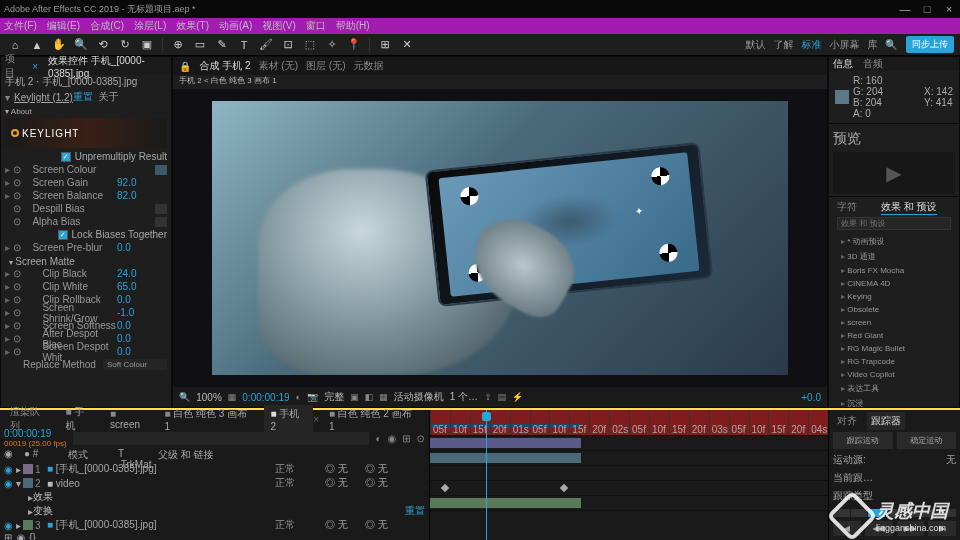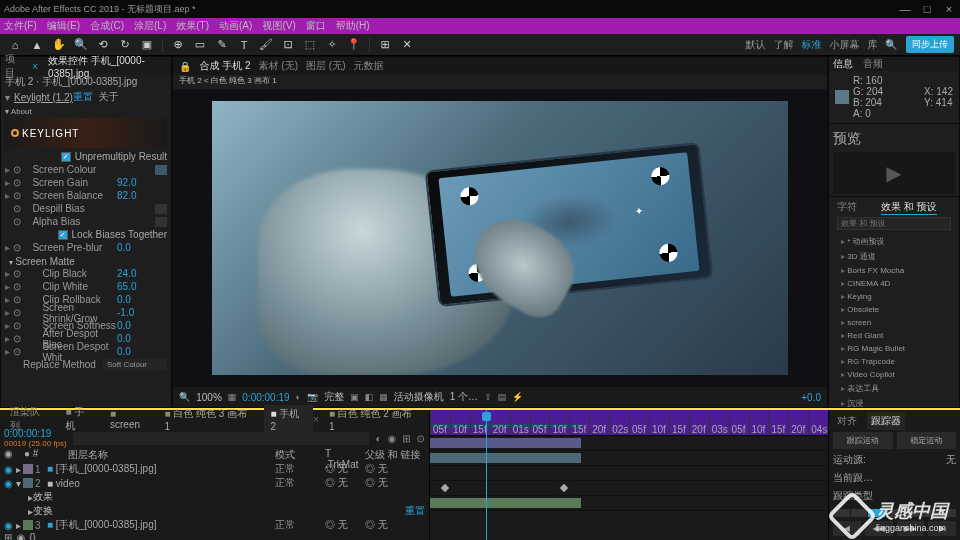--- a/index.html
+++ b/index.html
@@ -102,21 +102,21 @@
 .layer .num{width:12px;color:#888}
 .layer .nm{flex:1;color:#bbb}
 .layer .nm .b{color:#2aa3d8}
 .layer .md{width:50px;color:#999}
 .layer .tk{width:40px}
 .layer .pn{width:60px}
 .layer.ind{padding-left:28px}
 .layer .fx{color:#2aa3d8}
 .tl-foot{margin-top:auto;height:16px;display:flex;align-items:center;padding:0 4px;gap:4px;font-size:9px;color:#888}
 .tl-right{flex:1;background:#1a1a1a;display:flex;flex-direction:column;position:relative}
-.ruler{height:26px;position:relative;background:#4c1d95;border-bottom:1px solid #000}
+.ruler{height:26px;position:relative;background:#7f1d1d;border-bottom:1px solid #000}
 .ticks{display:flex;position:absolute;inset:0;font-size:8px;color:#888}
 .ticks span{flex:1;border-left:1px solid #333;padding-left:2px;display:flex;align-items:flex-end}
 .cti{position:absolute;left:14%;top:0;bottom:0;width:1px;background:#2aa3d8}
 .cti::before{content:'';position:absolute;top:2px;left:-4px;width:9px;height:9px;background:#2aa3d8;border-radius:2px}
 .wa{position:absolute;left:0;right:62%;top:14px;height:4px;background:#1a4a6a}
 .track{height:15px;position:relative;border-bottom:1px solid #111}
 .bar1{position:absolute;left:0;right:62%;top:2px;bottom:2px;background:#5a5a8a}
 .bar2{position:absolute;left:0;right:62%;top:2px;bottom:2px;background:#4a6a7a}
 .bar3{position:absolute;left:0;right:62%;top:2px;bottom:2px;background:#5a7a5a}
 .kf{position:absolute;top:4px;width:6px;height:6px;background:#aaa;transform:rotate(45deg)}
@@ -425,21 +425,20 @@
       </div>
       <input style="flex: 1 1 0%; background: rgb(37, 37, 37); border: none; color: rgb(136, 136, 136); font-size: 8px; padding: 2px;">
       <span class="ic">◐</span>
       <span class="ic">◉</span>
       <span class="ic">⊞</span>
       <span class="ic">⊙</span>
     </div>
     <div class="tl-cols">
       <span class="c1">◉</span>
         <span class="c2">● #</span>
-        <span class="c3">图层名称</span>
         <span class="c4">模式</span>
         <span class="c5">T .TrkMat</span>
         <span class="c6">父级 和 链接</span>
     </div>
     <div class="layer">
         <span class="eye">◉</span>
         <span>▸</span>
         <span class="sq sqp"></span>
         <span class="num">1</span>
         <span class="nm"><span class="b">■ </span><span>[手机_[0000-0385].jpg]</span></span>

